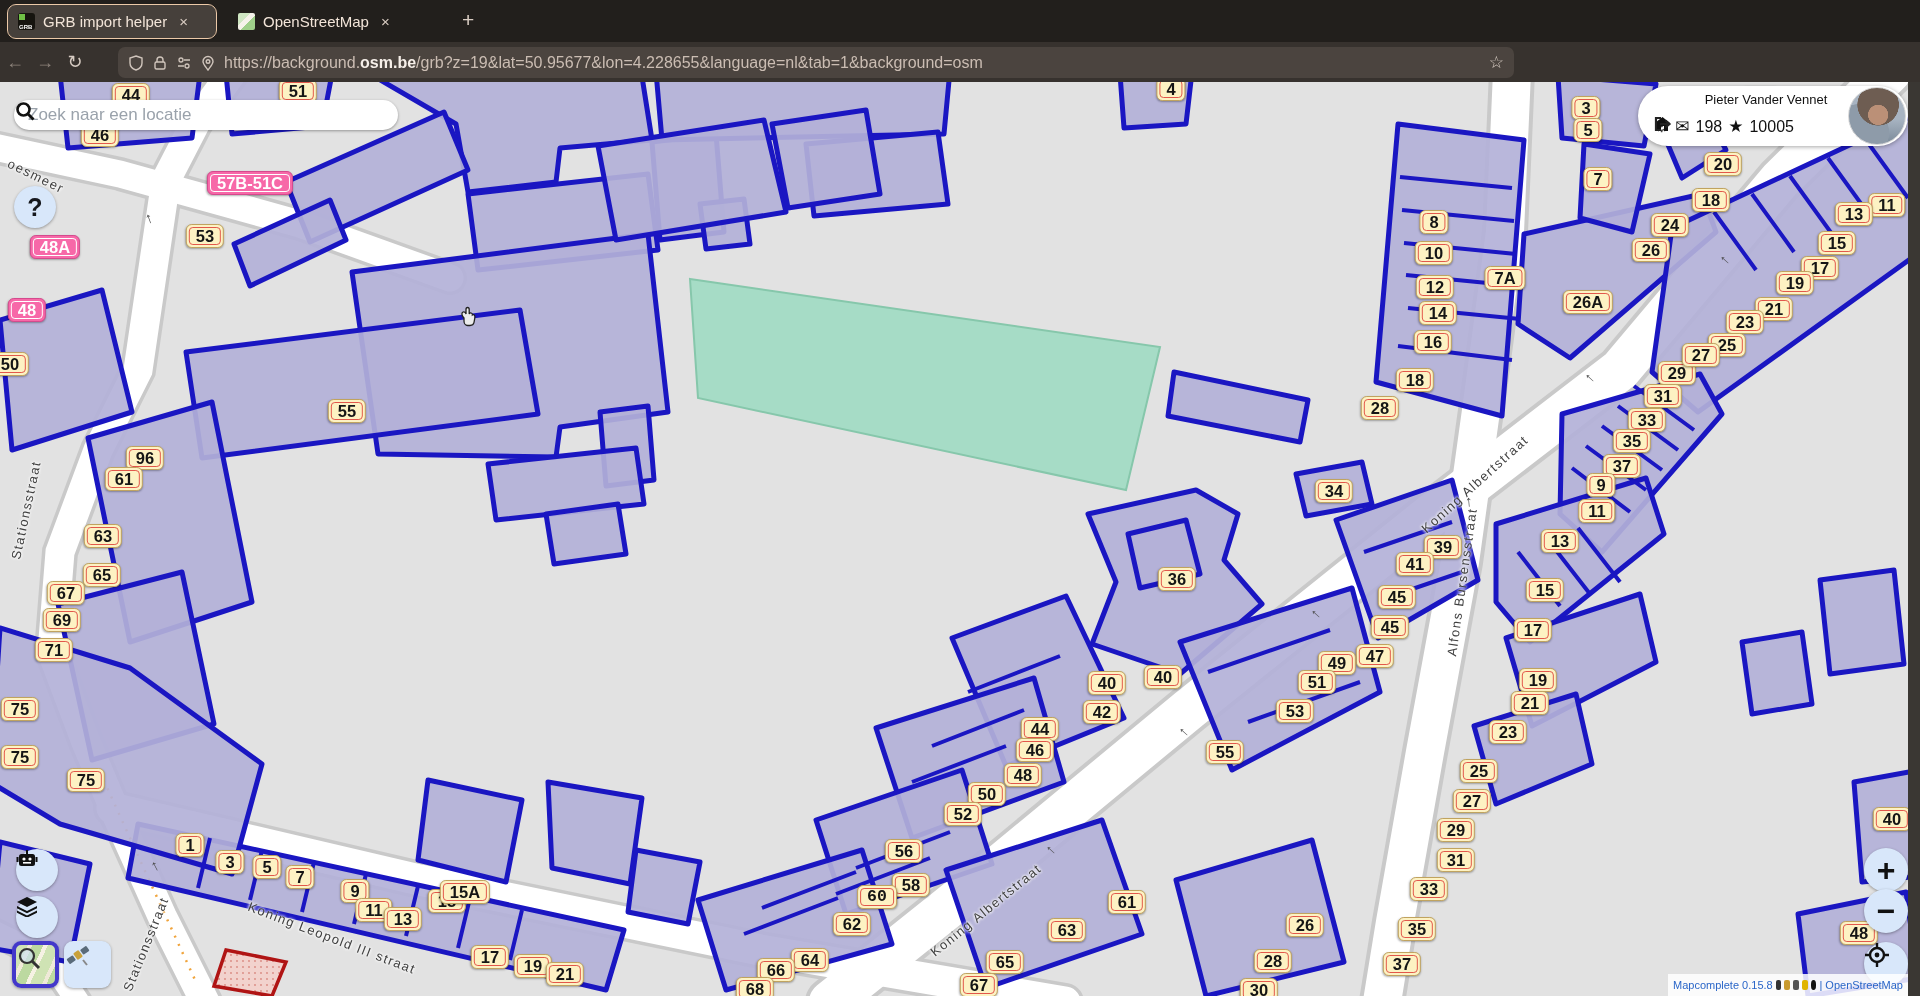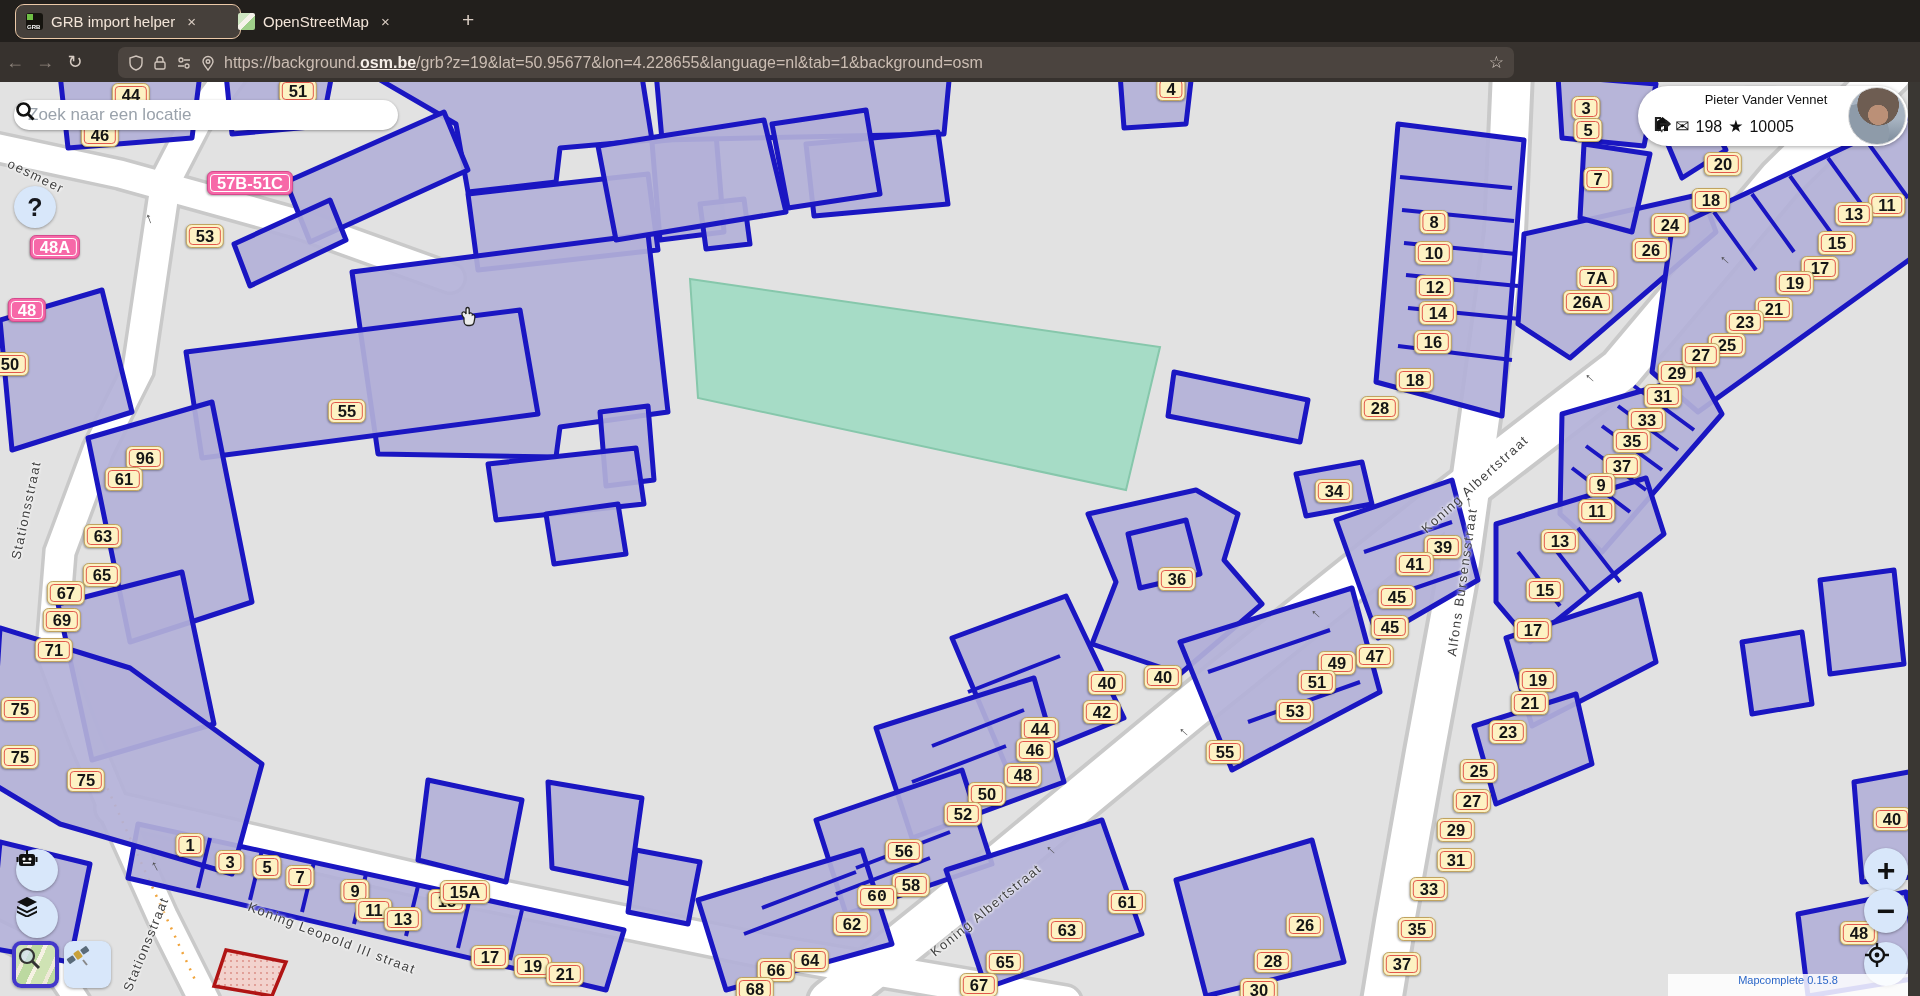--- a/index.html
+++ b/index.html
@@ -18,21 +18,21 @@
   .fav-osm { width:17px; height:17px; border-radius:2px;
              background:linear-gradient(135deg,#cfe6c2 0 38%,#f5f2ea 38% 58%,#9fcf8a 58%); }
   .newtab { position:absolute; top:8px; color:#d9ccc2; font-size:21px; }
 
   .urlbar { position:absolute; left:0; top:42px; width:1920px; height:40px; background:#37322e;
             display:flex; align-items:center; }
   .navbtn { width:30px; text-align:center; font-size:18px; }
   .urlfield { position:absolute; left:118px; top:5px; width:1396px; height:31px; background:#4b443f;
               border-radius:7px; display:flex; align-items:center; padding:0 10px; gap:8px; }
   .urltext { font-size:16px; color:#cbbdb3; white-space:nowrap; overflow:hidden; }
-  .urltext b { color:#f6efe9; font-weight:bold;text-decoration:underline; }
+  .urltext b { color:#f6efe9; font-weight:bold; }
   .chip { width:16px; height:16px; }
   .extrow { position:absolute; right:145px; top:48px; display:flex; gap:16px; align-items:center; }
   .abp { width:21px; height:21px; background:#d01818; color:#fff; font-size:7px; font-weight:bold;
          display:flex; align-items:center; justify-content:center;
          clip-path:polygon(30% 0,70% 0,100% 30%,100% 70%,70% 100%,30% 100%,0 70%,0 30%); }
   .extgreen { width:19px; height:19px; background:#58b368; border-radius:4px; position:relative;
               background-image:linear-gradient(#fff5 1px,transparent 1px),linear-gradient(90deg,#fff5 1px,transparent 1px);
               background-size:6px 6px; }
   .extgreen .badge { position:absolute; right:-7px; top:-7px; background:#5a5a5a; color:#fff; font-size:10px;
                      padding:0 3px; border-radius:3px; }
@@ -77,29 +77,29 @@
   .userpill .urow { position:absolute; left:16px; top:30px; display:flex; align-items:center; gap:6px;
                     font-size:16px; color:#111; }
   .avatar { position:absolute; right:2px; top:1px; width:58px; height:58px; border-radius:50%;
             border:1px solid #d8d8d8; overflow:hidden;
             background: radial-gradient(circle at 52% 48%, #bb9077 0 24%, transparent 25%),
                         radial-gradient(circle at 52% 30%, #6e5d52 0 42%, transparent 43%),
                         radial-gradient(circle at 20% 80%, #8e9ba9 0 45%, transparent 46%),
                         linear-gradient(180deg,#a8b4c2 0 55%, #7b8a99); }
 
   .attrib { position:absolute; left:1668px; top:892px; width:240px; height:22px; background:rgba(255,255,255,.85);
-            display:flex; align-items:center; gap:3px; padding:0 5px; font-size:11px; color:#2a66c8; white-space:nowrap;flex-direction:column; }
+            display:flex; align-items:center; gap:3px; padding:0 5px; font-size:11px; color:#2a66c8; white-space:nowrap; }
   .attrib .mini { display:inline-block; width:10px; height:10px; border-radius:2px; }
   .edge-strip { position:absolute; right:0; top:0; width:12px; height:100%; background:#3a3733; }
 </style>
 </head>
 <body>
 
 <div class="tabbar">
-  <div class="tab active" style="left:16px; width:224px;">
+  <div class="tab active" style="left:8px; width:208px;">
     <span class="fav-grb"></span>
     <span>GRB import helper</span>
     <span class="close">×</span>
   </div>
   <div class="tab" style="left:228px; width:200px;">
     <span class="fav-osm"></span>
     <span>OpenStreetMap</span>
     <span class="close">×</span>
   </div>
   <div class="newtab" style="left:462px;">+</div>
@@ -343,21 +343,21 @@
       <span class="hl" style="left: 1622px; top: 384px;">37</span>
       <span class="hl" style="left: 1601px; top: 403px;">9</span>
       <span class="hl" style="left: 1597px; top: 429px;">11</span>
       <span class="hl" style="left: 1434px; top: 140px;">8</span>
       <span class="hl" style="left: 1434px; top: 171px;">10</span>
       <span class="hl" style="left: 1435px; top: 205px;">12</span>
       <span class="hl" style="left: 1438px; top: 231px;">14</span>
       <span class="hl" style="left: 1433px; top: 260px;">16</span>
       <span class="hl" style="left: 1415px; top: 298px;">18</span>
       <span class="hl" style="left: 1380px; top: 326px;">28</span>
-      <span class="hl" style="left: 1597px; top: 196px;">7A</span>
+      <span class="hl" style="left: 1505px; top: 196px;">7A</span>
       <span class="hl" style="left: 1588px; top: 220px;">26A</span>
       <span class="hl" style="left: 1586px; top: 26px;">3</span>
       <span class="hl" style="left: 1588px; top: 48px;">5</span>
       <span class="hl" style="left: 1598px; top: 97px;">7</span>
       <span class="hl" style="left: 1761px; top: 16px;">16</span>
       <span class="hl" style="left: 1723px; top: 82px;">20</span>
       <span class="hl" style="left: 1711px; top: 118px;">18</span>
       <span class="hl" style="left: 1670px; top: 143px;">24</span>
       <span class="hl" style="left: 1651px; top: 168px;">26</span>
       <span class="hl" style="left: 1887px; top: 123px;">11</span>

